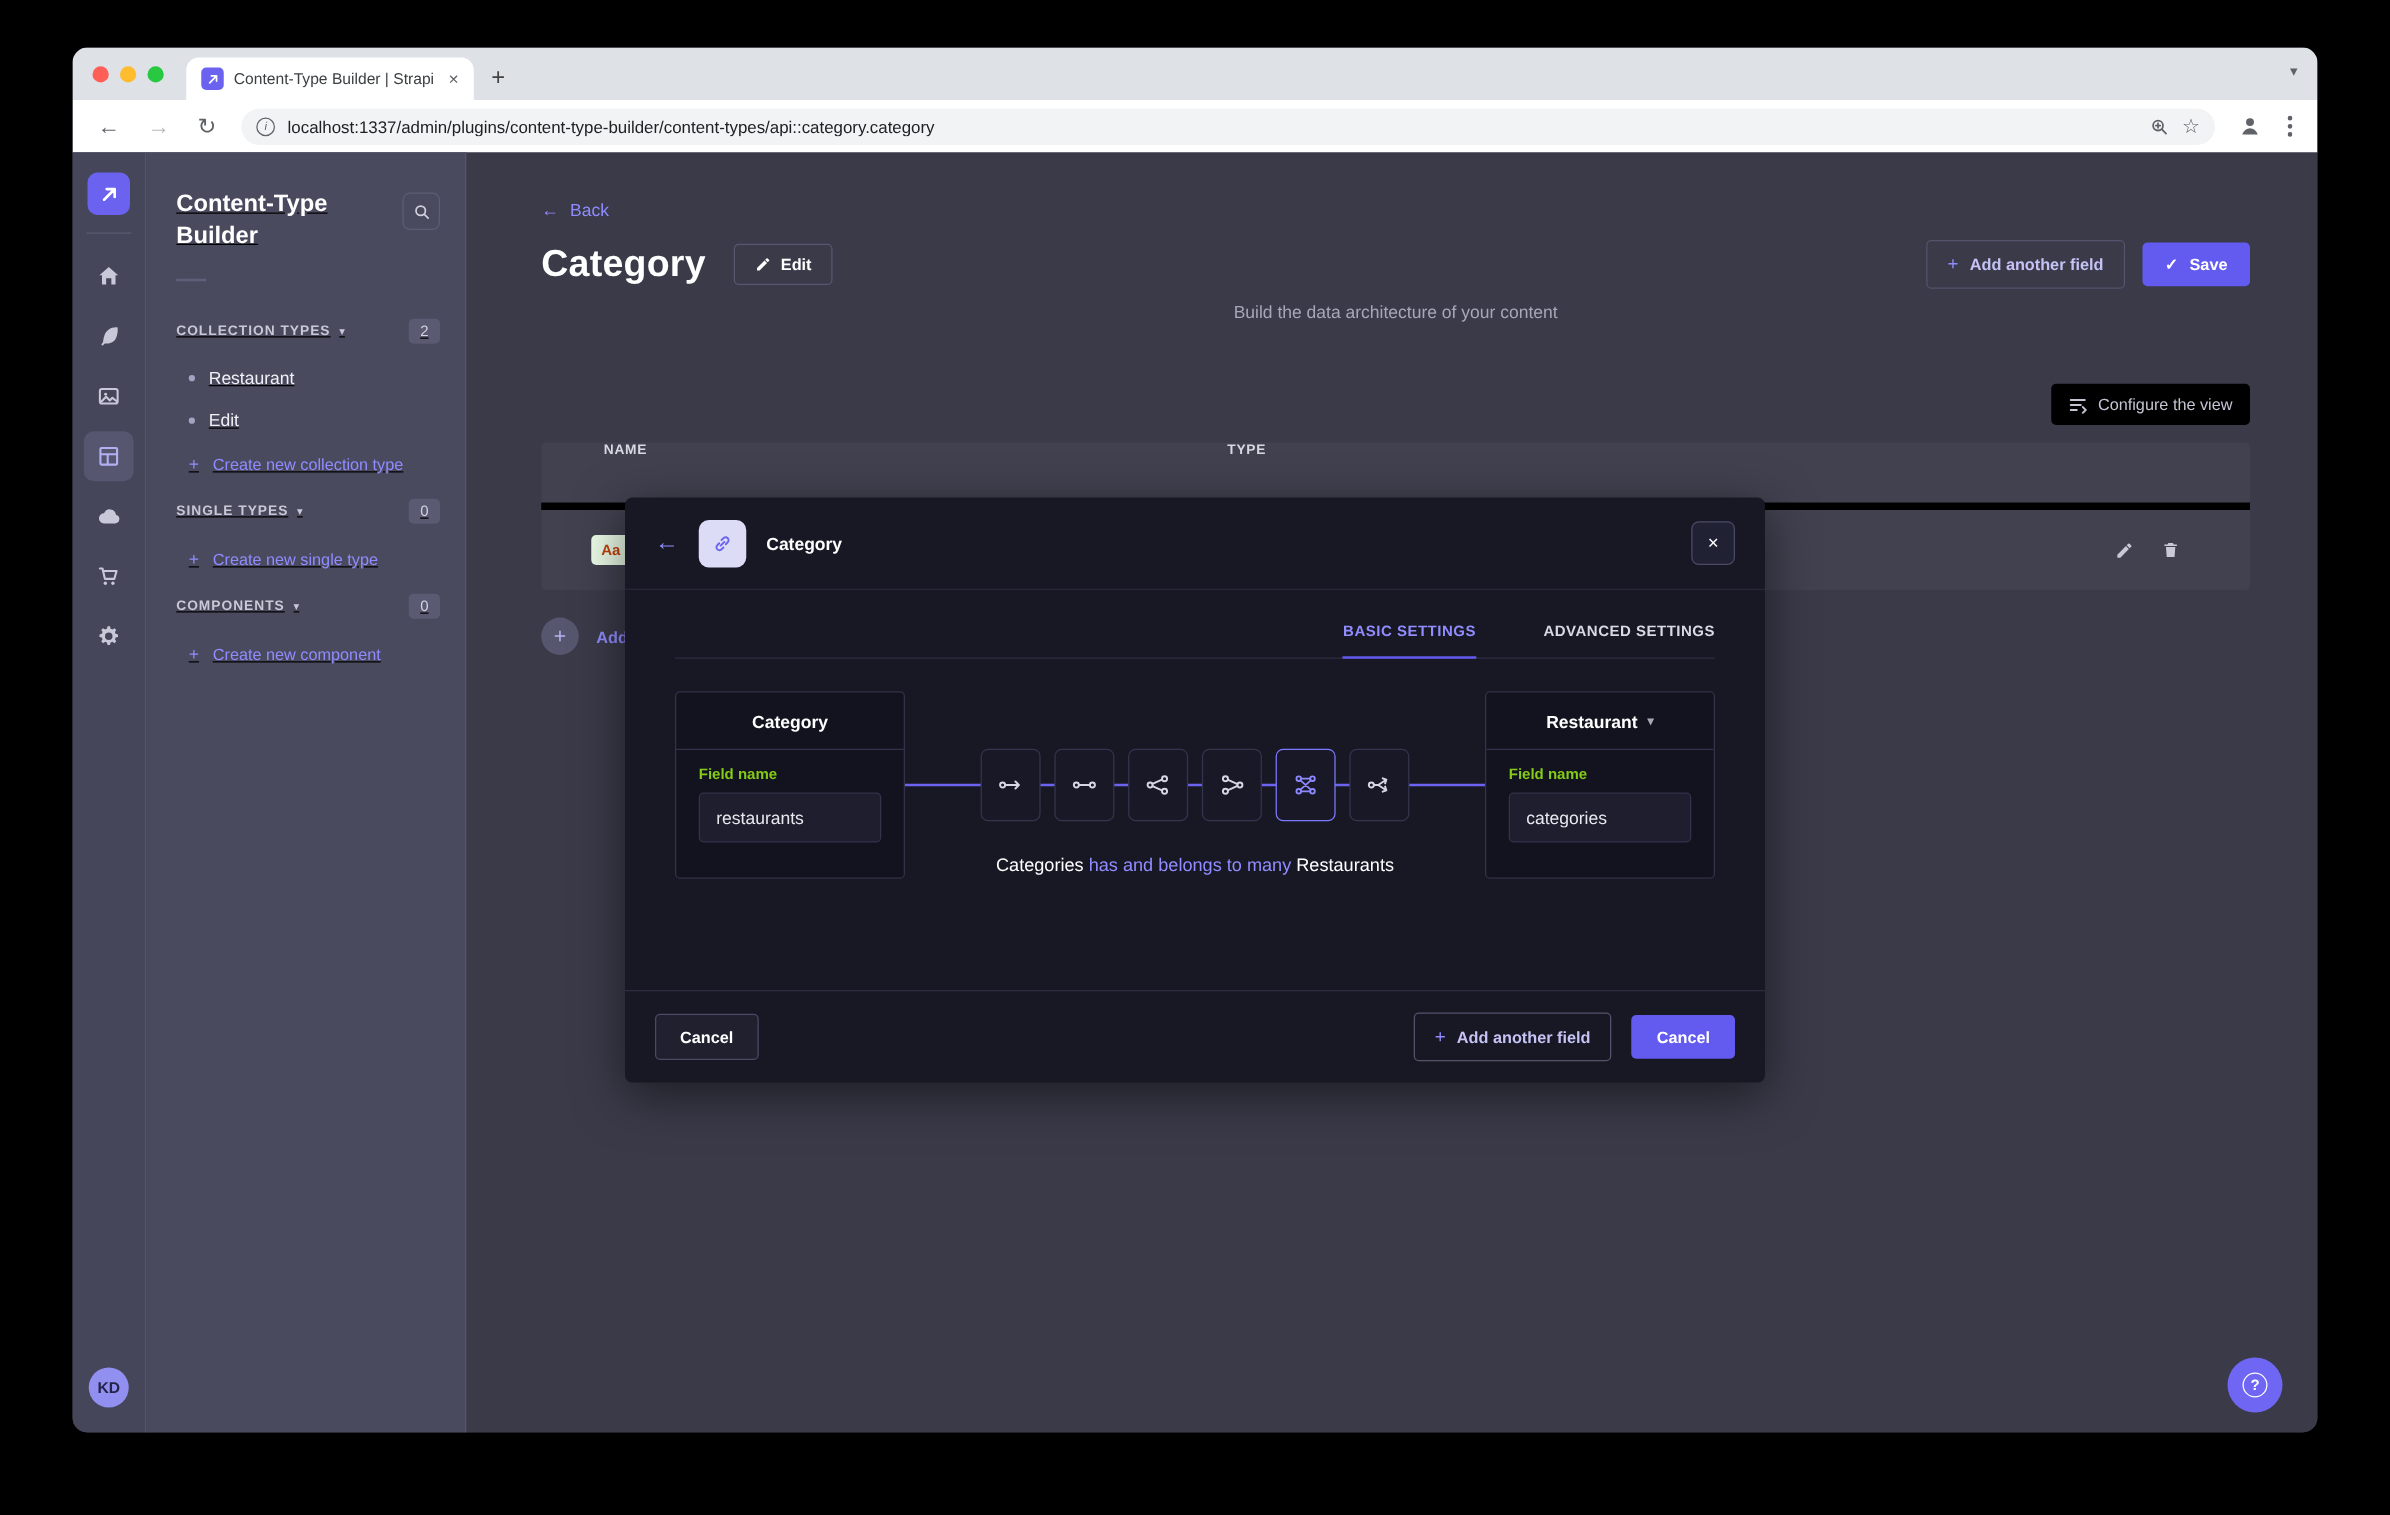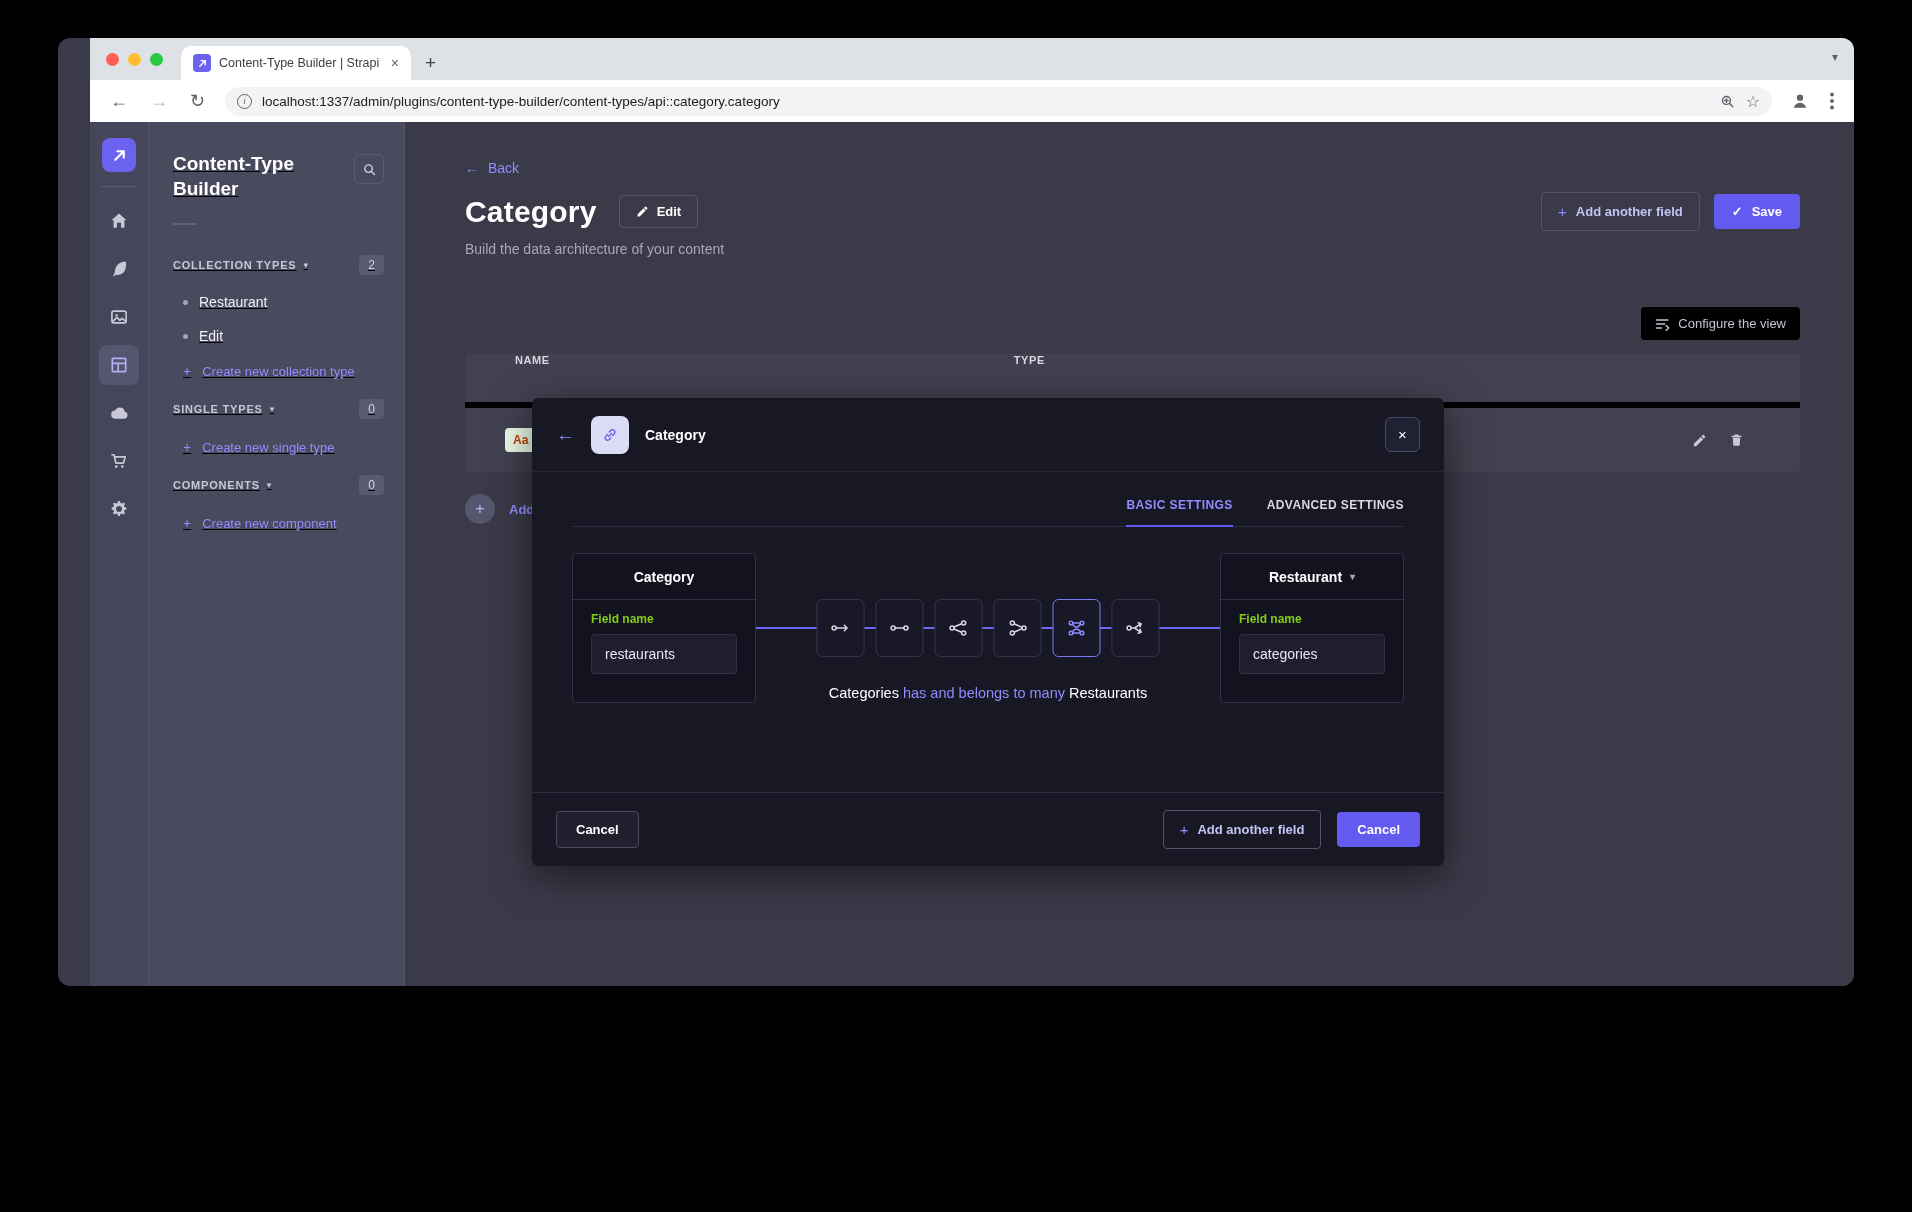--- a/index.html
+++ b/index.html
@@ -1,18 +1,18 @@
 <!DOCTYPE html>
 <html><head>
 <meta charset="utf-8">
 <style>
   * { margin:0; padding:0; box-sizing:border-box; }
   html,body { width:1912px; height:1212px; background:#000; font-family:"Liberation Sans", sans-serif; }
   .screen { position:relative; width:1912px; height:1212px; background:#000; overflow:hidden; }
-  .window { position:absolute; left:58px; top:38px; width:1796px; height:948px; border-radius:12px; overflow:hidden; background:#3a3a49;padding-left:32px; }
+  .window { position:absolute; left:58px; top:38px; width:1796px; height:1108px; border-radius:12px; overflow:hidden; background:#3a3a49; }
 
   
   .tabstrip { height:42px; background:#dee1e6; display:flex; align-items:flex-end; position:relative; }
   .lights { display:flex; gap:9px; align-items:center; height:42px; padding:0 18px 0 16px; }
   .light { width:13px; height:13px; border-radius:50%; }
   .l-red{background:#ff5f57}.l-yellow{background:#febc2e}.l-green{background:#28c840}
   .tab { display:flex; align-items:center; gap:8px; background:#fff; height:34px; width:230px; border-radius:10px 10px 0 0; padding:0 10px 0 12px; }
   .favicon { width:18px; height:18px; border-radius:4px; background:#6b63f0; display:flex; align-items:center; justify-content:center; flex:0 0 auto; }
   .tab-title { font-size:12.5px; color:#3c4043; white-space:nowrap; overflow:hidden; flex:1; }
   .tab-close { color:#5f6368; font-size:14px; line-height:1; padding:2px; }
@@ -52,21 +52,21 @@
 
   .main { flex:1; padding:38px 54px 0 60px; position:relative; }
   .back-link { display:flex; align-items:center; gap:9px; color:#908cff; font-size:14px; width:max-content; }
   .title-row { display:flex; align-items:center; margin-top:16px; }
   .page-title { color:#fff; font-size:30px; font-weight:bold; letter-spacing:.2px; }
   .edit-btn { display:flex; align-items:center; gap:8px; margin-left:22px; border:1px solid #575771; border-radius:4px; padding:8px 16px; color:#fff; font-size:13px; font-weight:bold; background:transparent; }
   .hdr-actions { margin-left:auto; display:flex; gap:14px; align-items:center; }
   .btn-outline { display:flex; align-items:center; gap:9px; border:1px solid #53536d; border-radius:4px; padding:10px 16px; background:transparent; color:#c5c3f5; font-size:13px; font-weight:bold; }
   .btn-outline .plus { color:#908cff; font-size:15px; font-weight:normal; }
   .btn-primary { display:flex; align-items:center; gap:9px; border:none; border-radius:4px; padding:10px 18px; background:#635af0; color:#fff; font-size:13px; font-weight:bold; }
-  .subtitle { color:#a7a7b8; font-size:14px; margin-top:10px; }
+  .subtitle { color:#a7a7b8; font-size:14px; margin-top:10px;text-align:center; }
   .configure-row { display:flex; justify-content:flex-end; margin-top:50px; }
   .configure-btn { display:flex; align-items:center; gap:7px; background:#000000; border:none; border-radius:4px; padding:9px 14px; color:#c4c4d4; font-size:13px; }
   .table-card { margin-top:14px; background:#414150; border-radius:4px; }
   .table-head { display:flex; align-items:flex-start; height:54px; padding:0 50px; border-bottom:6px solid #000000; }
   .col-name { font-size:11px; font-weight:bold; letter-spacing:.6px; color:#d8d8e2; }
   .col-type { font-size:11px; font-weight:bold; letter-spacing:.6px; color:#d8d8e2; margin-left:464px; }
   .table-row { display:flex; align-items:center; height:64px; padding:0 56px 0 40px; }
   .aa-badge { background:#eafbe7; color:#c2410c; font-size:12px; font-weight:bold; border-radius:4px; padding:5px 8px; }
   .row-icons { margin-left:auto; display:flex; gap:22px; color:#c9c9d8; align-items:center; }
   .addrow { display:flex; align-items:center; gap:14px; margin-top:22px; }
@@ -78,21 +78,21 @@
   .modal-head { height:74px; display:flex; align-items:center; padding:0 24px; gap:16px; border-bottom:1px solid #26263a; }
   .modal-back { color:#908cff; font-size:19px; background:none; border:none; }
   .modal-icbox { width:38px; height:38px; border-radius:8px; background:#dcdcf7; display:flex; align-items:center; justify-content:center; color:#6b63f0; }
   .modal-crumb { color:#fff; font-size:14px; font-weight:bold; }
   .modal-close { margin-left:auto; width:35px; height:35px; border:1px solid #4a4a66; border-radius:6px; background:#212134; color:#fff; font-size:15px; display:flex; align-items:center; justify-content:center; }
   .modal-body { flex:1; padding:0 40px; }
   .mb-top { display:flex; align-items:flex-end; border-bottom:1px solid #2c2c42; margin-top:26px; }
   .mb-titles { padding-bottom:14px; }
   .modal-title { color:#fff; font-size:22px; font-weight:bold; }
   .modal-sub { color:#a7a7b8; font-size:13px; margin-top:9px; }
-  .mb-tabs { margin-left:auto; display:flex; gap:34px; }
+  .mb-tabs { margin-left:auto; display:flex; gap:54px; }
   .mtab { font-size:12px; font-weight:bold; letter-spacing:.4px; padding-bottom:13px; }
   .mtab.active { color:#918dff; border-bottom:2px solid #635af0; margin-bottom:-1px; }
   .mtab.idle { color:#d9d9e6; }
   .relation-zone { display:flex; align-items:center; margin-top:26px; height:150px; }
   .rel-card { width:184px; height:150px; background:#131320; border:1px solid #32324a; border-radius:4px; flex:0 0 auto; display:flex; flex-direction:column; }
   .rel-card-head { height:46px; border-bottom:1px solid #32324a; display:flex; align-items:center; justify-content:center; gap:8px; color:#fff; font-size:14px; font-weight:bold; }
   .rel-card-body { padding:12px 18px 0; }
   .field-label { color:#84cc16; font-size:12px; font-weight:bold; }
   .field-input { margin-top:8px; width:100%; height:40px; background:#1e1e2e; border:1px solid #32324a; border-radius:4px; color:#e8e8ef; font-size:14px; padding:0 13px; font-family:"Liberation Sans", sans-serif; }
   .dd-caret { color:#a7a7b8; font-size:10px; }

